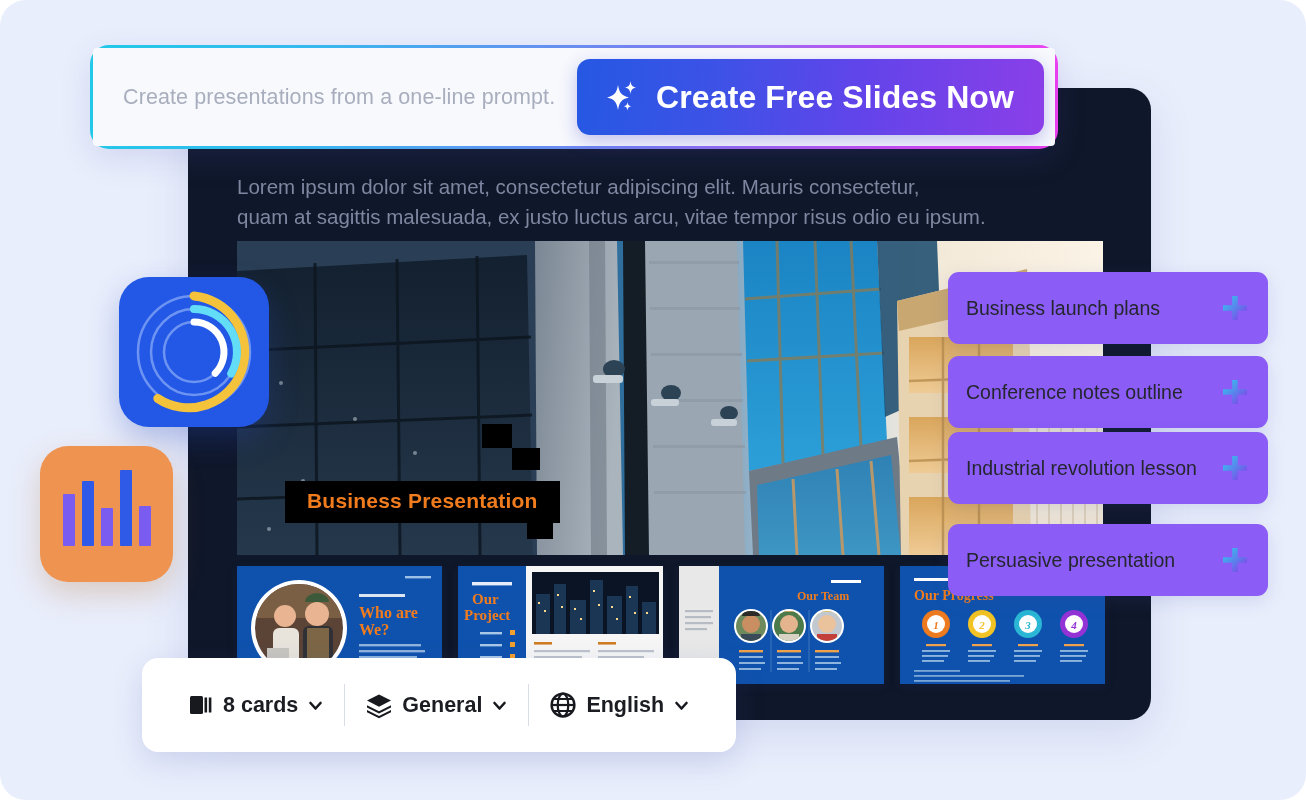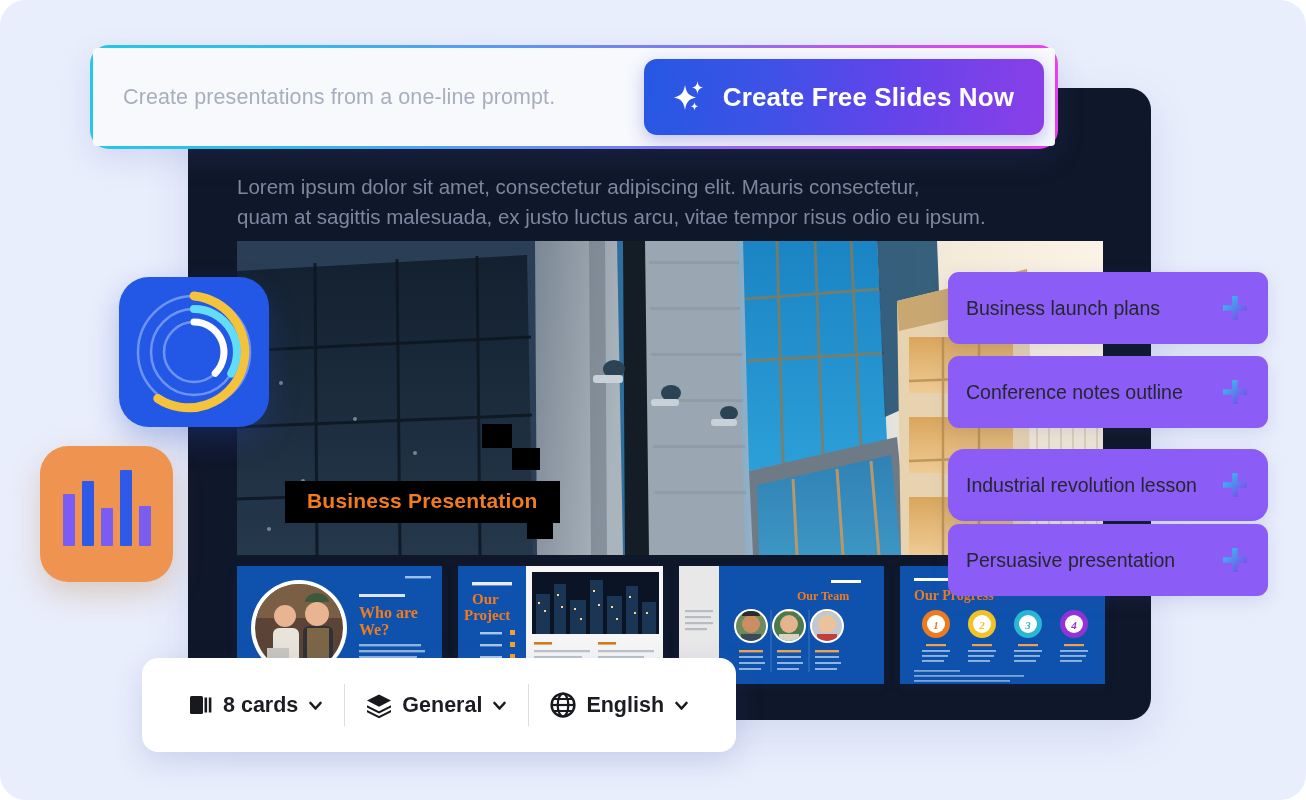--- a/index.html
+++ b/index.html
@@ -61,21 +61,21 @@
     display: flex;
     align-items: center;
     gap: 13px;
     height: 76px;
     padding: 0 30px 0 26px;
     border: none;
     border-radius: 13px;
     background: linear-gradient(95deg,#2558e3 0%,#3d52e6 30%,#6344ea 62%,#8b3fe8 100%);
     color: #fff;
     font-family: "Liberation Sans", sans-serif;
-    font-size: 26px;
+    font-size: 32px;
     font-weight: bold;
     letter-spacing: .1px;
     cursor: pointer;
     white-space: nowrap;
     box-shadow: 0 6px 18px rgba(70,60,200,.3);
   }
   #sparkle-icon { flex: 0 0 auto; display:block; }
 
   
   #body-copy {
@@ -583,21 +583,21 @@
       <defs>
           <linearGradient id="pg2" x1="0" y1="0" x2="1" y2="1">
         <stop offset="0" stop-color="#2ad2f0"></stop>
             <stop offset="1" stop-color="#8b33e8"></stop>
           </linearGradient>
         </defs>
       <path d="M12.2 3 h5.6 v9.2 h9.2 v5.6 h-9.2 v9.2 h-5.6 v-9.2 h-9.2 v-5.6 h9.2 z" fill="url(#pg2)"></path>
     </svg>
   </div>
 
-  <div class="suggestion-card" style="top:449px;border-radius:16px;">
+  <div class="suggestion-card" style="top:432px;">
     <span class="suggestion-label">Industrial revolution lesson</span>
     <svg class="plus-icon" width="30" height="30" viewBox="0 0 30 30">
       <defs>
           <linearGradient id="pg3" x1="0" y1="0" x2="1" y2="1">
         <stop offset="0" stop-color="#2ad2f0"></stop>
             <stop offset="1" stop-color="#8b33e8"></stop>
           </linearGradient>
         </defs>
       <path d="M12.2 3 h5.6 v9.2 h9.2 v5.6 h-9.2 v9.2 h-5.6 v-9.2 h-9.2 v-5.6 h9.2 z" fill="url(#pg3)"></path>
     </svg>

